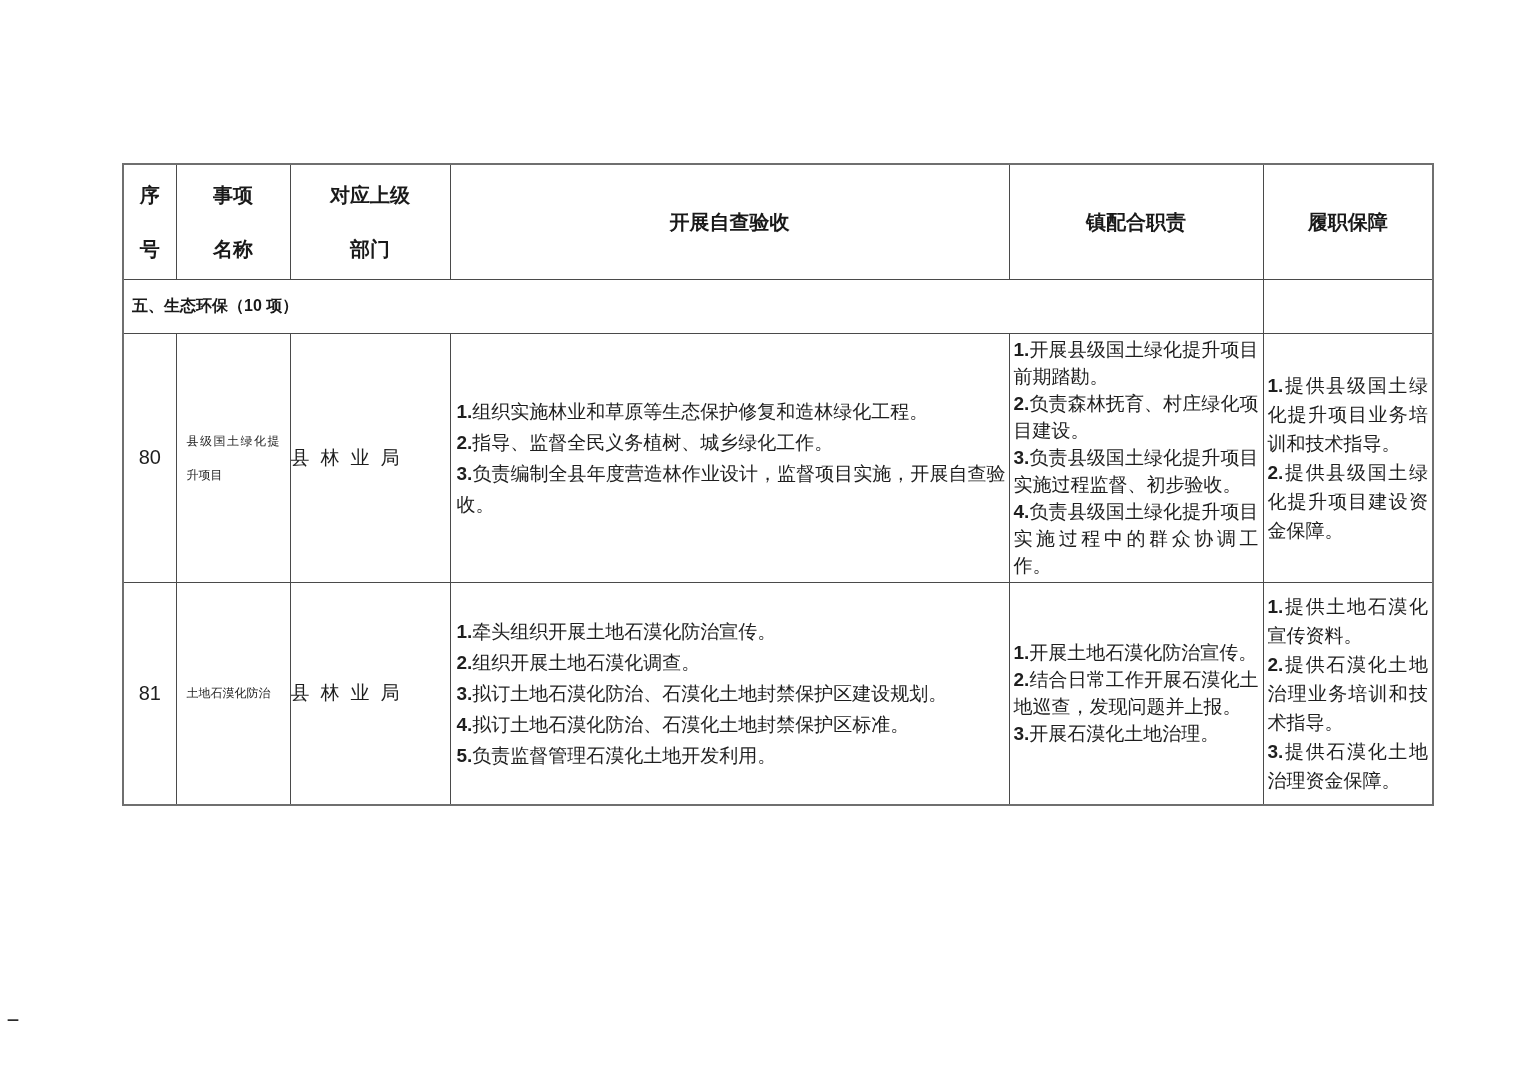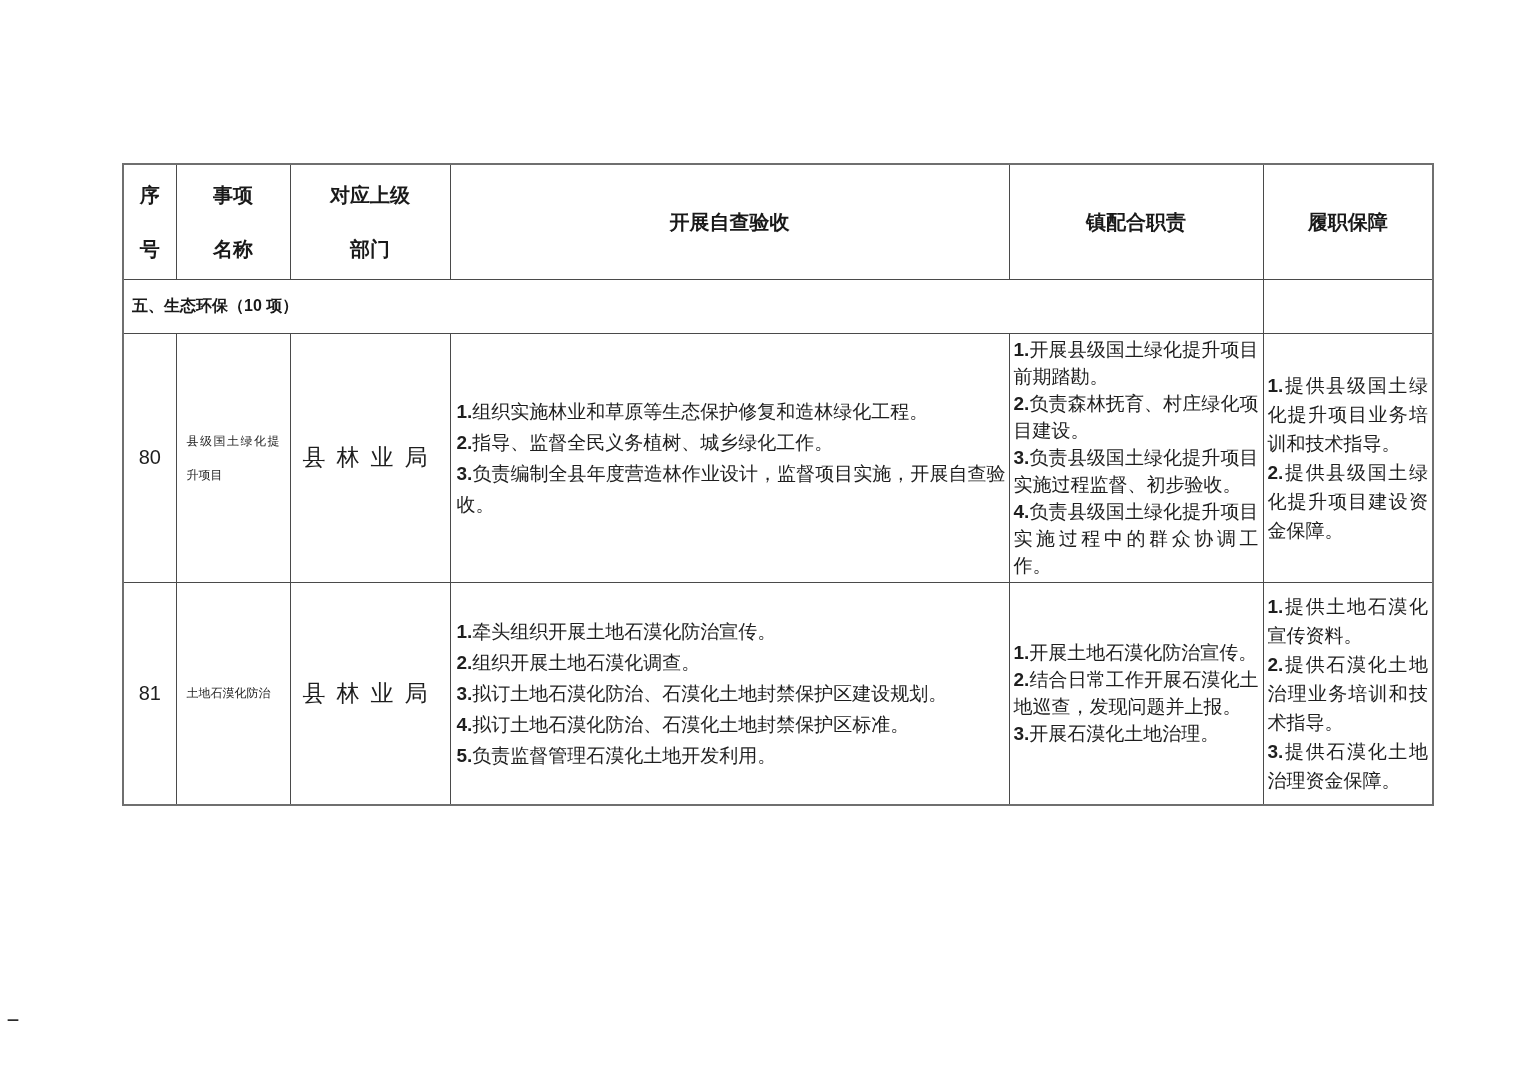--- a/index.html
+++ b/index.html
@@ -51,22 +51,21 @@
     text-align:center;
   }
   .name-cell {
     font-size:12px;
     line-height:34px;
     padding:0 10px;
     text-align:justify;
     text-justify:inter-ideograph;
   }
   .dept-cell {
-    font-size:23px;
-    padding-left:12px;
+    font-size:19px;
     letter-spacing:11px;
     white-space:nowrap;
   }
   .duty-cell { padding:2px 4px; }
   .col-superior { padding:2px 3px 2px 6px; }
   .duty-item {
     font-size:19px;
     text-align:justify;
     text-justify:inter-ideograph;
   }

